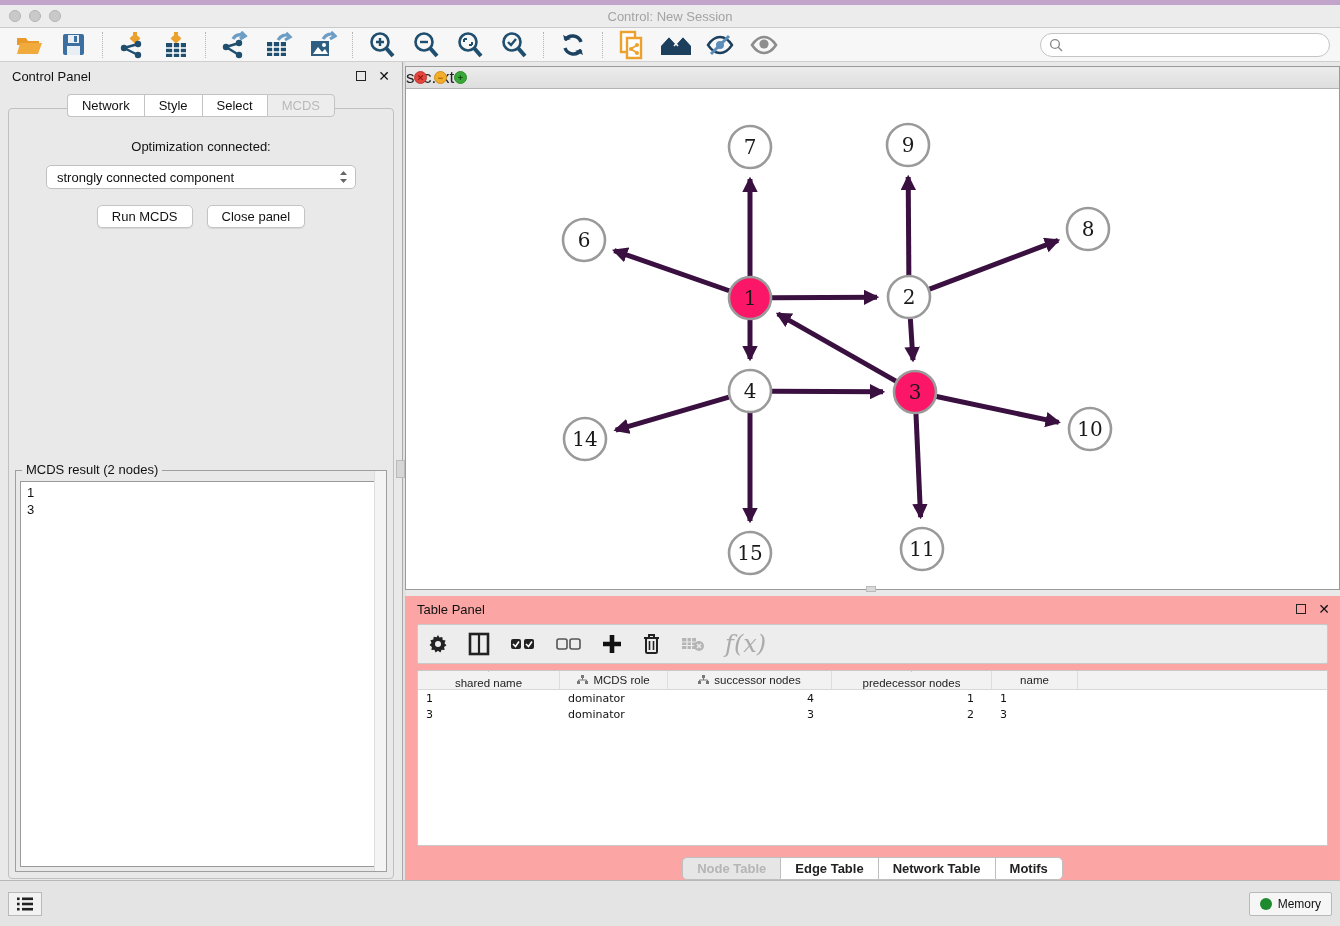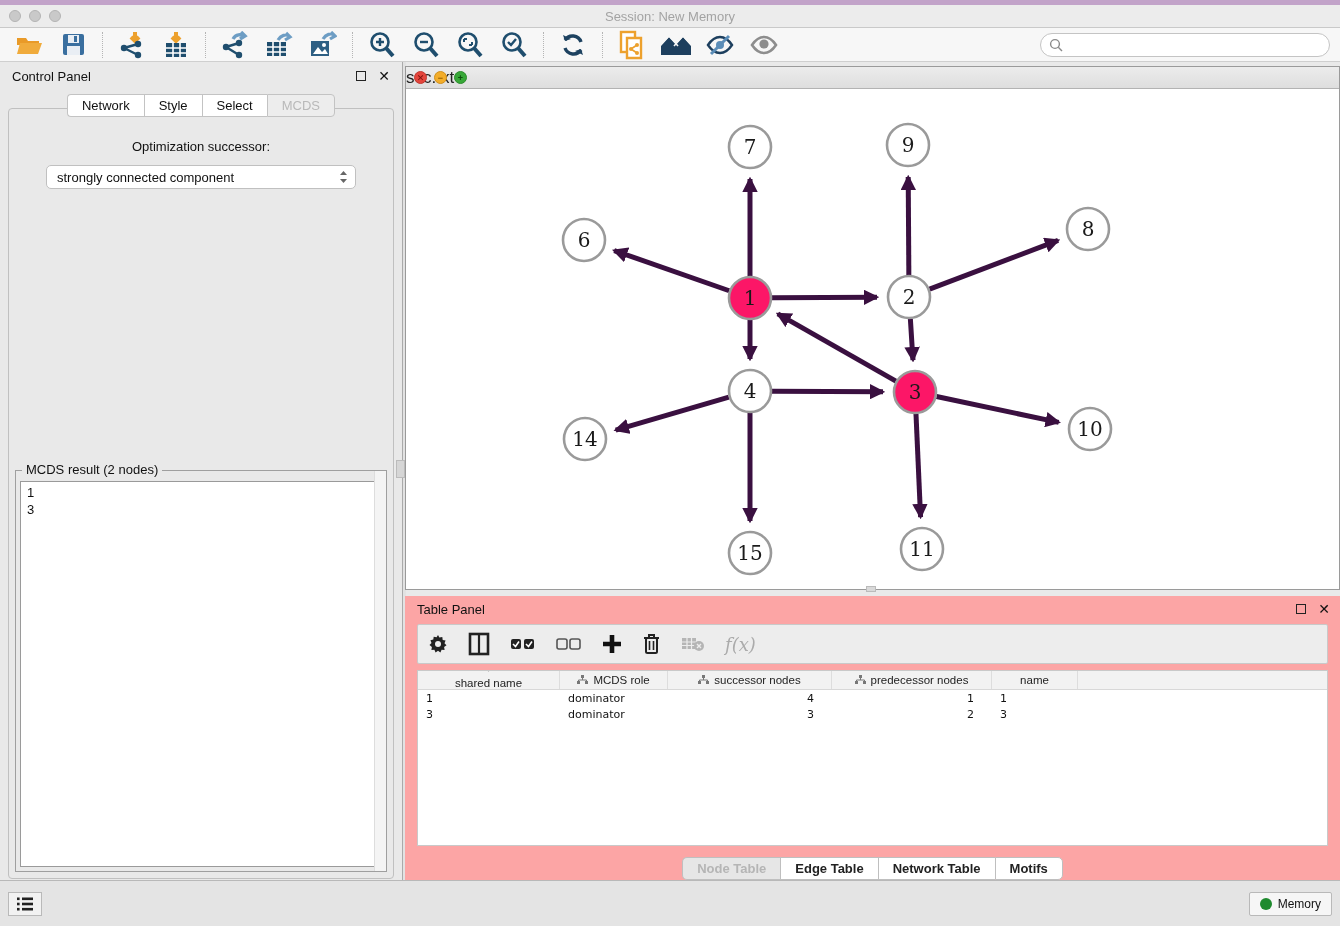--- a/index.html
+++ b/index.html
@@ -58,25 +58,25 @@
   .net-title { width:100%; text-align:left; font-size:17px; color:#222; }
   .net-canvas { position:absolute; left:0; top:22px; right:0; bottom:0; background:#fff; overflow:hidden; }
   .h-handle { position:absolute; left:460px; bottom:-3px; width:10px; height:6px; background:#d9d9d9; border:1px solid #bbb; }
 
   
   .table-panel { position:absolute; left:405px; top:534px; right:0; bottom:5px; background:#fca5a5; }
   .tp-header { height:26px; display:flex; align-items:center; padding:0 10px 0 12px; }
   .tp-title { font-size:13px; color:#111; flex:1; }
   .tp-toolbar { margin:2px 12px 0 12px; height:40px; background:#ededed; border:1px solid #c9c9c9; border-radius:2px; display:flex; align-items:center; padding:0 10px; gap:20px; }
   .tp-ic { display:flex; align-items:center; justify-content:center; cursor:pointer; height:30px; }
-  .fx { font-family:"DejaVu Serif","Liberation Serif",serif; font-style:italic; font-size:18px; color:#ababab; }
+  .fx { font-family:"DejaVu Serif","Liberation Serif",serif; font-style:italic; font-size:24px; color:#ababab; }
   .table-wrap { margin:6px 12px 0 12px; background:#fff; border:1px solid #c9c9c9; height:176px; overflow:hidden; }
   .thead { display:flex; background:#f2f2f2; border-bottom:1px solid #d8d8d8; height:19px; }
   .th { display:flex; align-items:center; justify-content:center; gap:5px; font-size:11.5px; color:#222; border-right:1px solid #ddd; }
-  .c0{width:142px;flex-direction:column;} .c1{width:108px;} .c2{width:164px;} .c3{width:160px;} .c4{width:86px;}
+  .c0{width:142px;flex-direction:column;} .c1{width:108px;} .c2{width:164px;} .c3{width:160px;flex-direction:column;} .c4{width:86px;}
   .trow { display:flex; height:16px; align-items:center; }
   .tcell { font-size:11px; color:#111; font-family:"DejaVu Sans",sans-serif; padding:0 8px; }
   .tcell.c2,.tcell.c3 { text-align:right; padding-right:18px; }
   .tp-tabs-strip { position:absolute; left:0; right:0; bottom:8px; display:flex; justify-content:center; }
   .tp-tab { font-size:13px; font-weight:bold; color:#222; background:#fff; border:1px solid #bfbfbf; border-right:none; padding:3px 14px; cursor:pointer; }
   .tp-tab:first-child { border-radius:5px 0 0 5px; }
   .tp-tab:last-child { border-radius:0 5px 5px 0; border-right:1px solid #bfbfbf; }
   .tp-tab.active { background:#e6e6e6; color:#b5b5b5; }
 
   
@@ -90,21 +90,21 @@
 </head>
 <body>
 
 <div class="top-accent"></div>
 <div class="titlebar">
   <div class="tl-group">
     <span class="tl"></span>
     <span class="tl"></span>
     <span class="tl"></span>
   </div>
-  <div class="win-title">Session: New Memory</div>
+  <div class="win-title">Control: New Session</div>
 </div>
 
 <div class="toolbar">
   <div class="tb-btn">
     <svg width="28" height="26" viewBox="0 0 28 26">
       <path d="M2 6h9l2 3h11v4H2z" fill="#e99a28"></path>
         <path d="M5 11h22l-4 11H2z" fill="#f0ab3c"></path>
     </svg>
   </div>
   <div class="tb-btn">
@@ -244,27 +244,31 @@
       <span class="panel-float"></span>
       <span class="panel-close">✕</span>
     </div>
     <div class="cp-tabs">
       <span class="cp-tab">Network</span>
       <span class="cp-tab">Style</span>
       <span class="cp-tab">Select</span>
       <span class="cp-tab active">MCDS</span>
     </div>
     <div class="cp-body">
-      <div class="opt-label">Optimization successor:</div>
+      <div class="opt-label">Optimization connected:</div>
       <div class="combo">
         <span class="combo-label">strongly connected component</span>
         <svg width="11" height="16" viewBox="0 0 11 16">
           <path d="M2 6l3.5-4L9 6z" fill="#666"></path>
             <path d="M2 10l3.5 4L9 10z" fill="#666"></path>
         </svg>
+      </div>
+      <div class="btn-row">
+        <button class="mac-btn">Run MCDS</button>
+        <button class="mac-btn">Close panel</button>
       </div>
       <div class="result-box">
         <span class="result-legend">MCDS result (2 nodes)</span>
         <div class="result-inner">1
 3</div>
         <div class="result-scroll"></div>
       </div>
     </div>
   </div>
   <div class="v-divider"></div>

